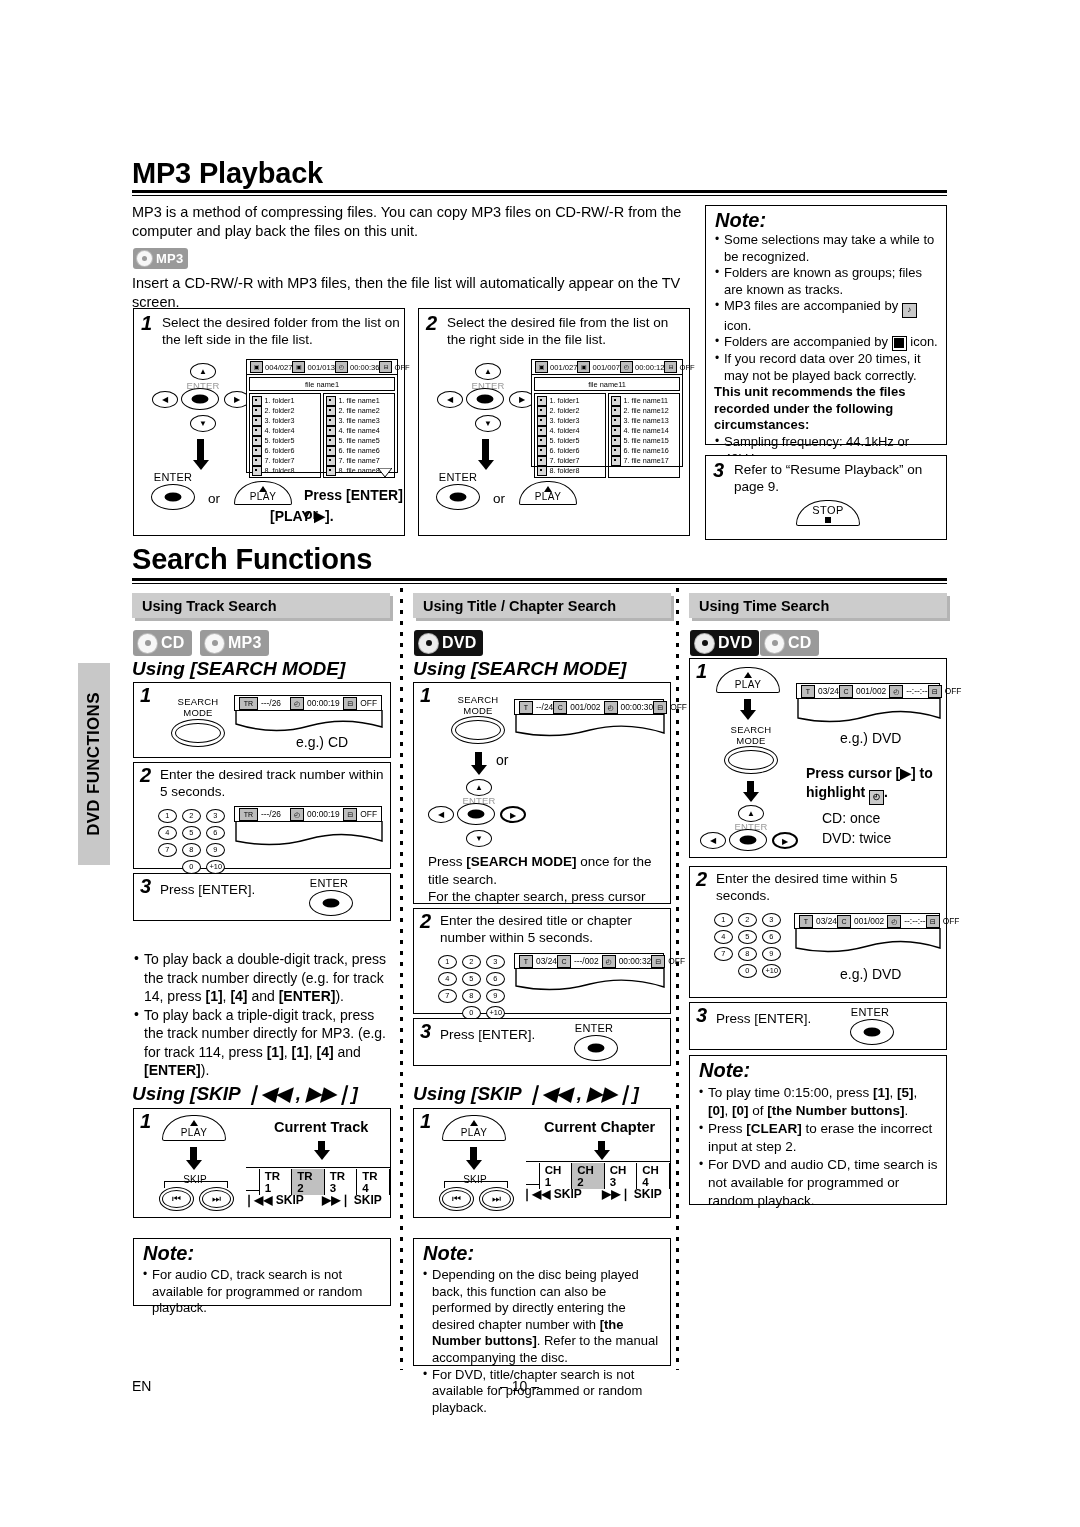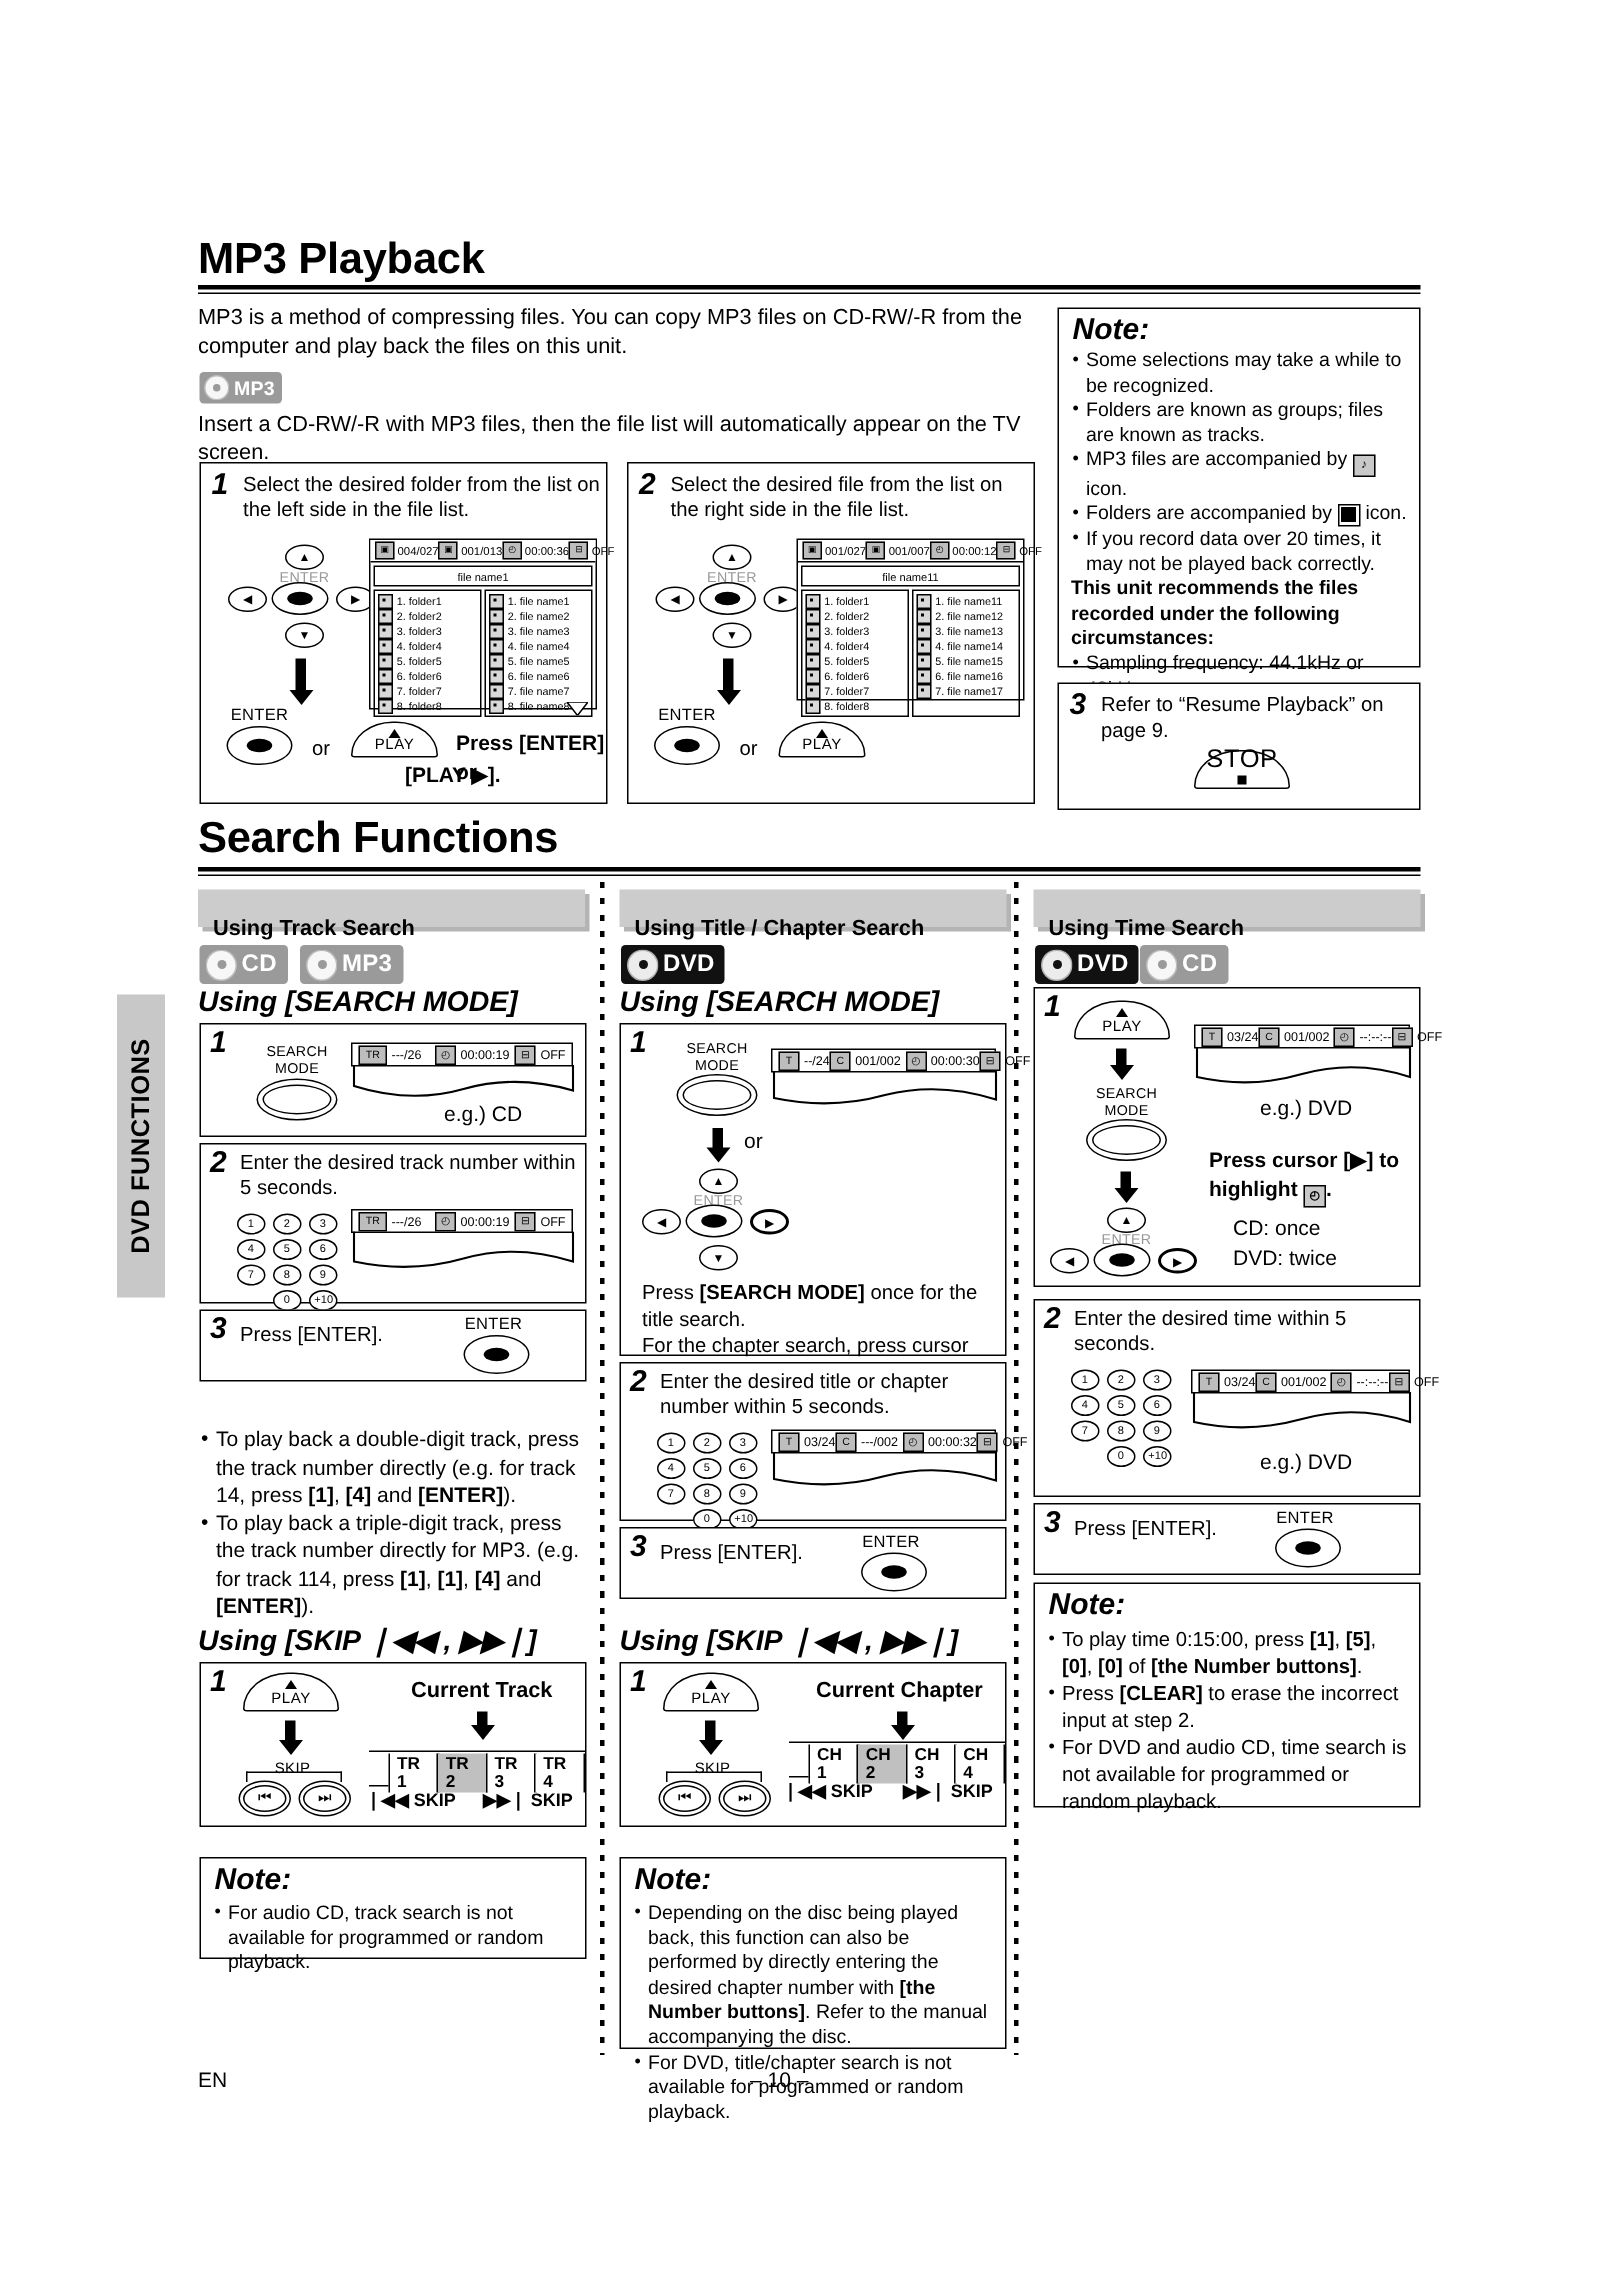--- a/index.html
+++ b/index.html
@@ -25,21 +25,21 @@
   .h1{
     position:absolute;font-weight:bold;font-size:29px;letter-spacing:-.2px;
   }
   .h1rule{position:absolute;border-top:3px solid #000;border-bottom:1px solid #000;height:2px;}
 
   .secbar{
     position:absolute;background:#cccccc;height:25px;
     box-shadow:3px 3px 0 #b4b4b4;
   }
   .secbar span{
-    position:absolute;left:10px;top:18px;font-weight:bold;font-size:14.5px;
+    position:absolute;left:10px;top:5px;font-weight:bold;font-size:14.5px;
   }
 
   .ital{position:absolute;font-style:italic;font-weight:bold;font-size:19px;text-align:right;}
 
   
   .txt{position:absolute;font-size:14.5px;line-height:19px;}
   .b{font-weight:bold;}
 
   
   .badge{
@@ -457,21 +457,21 @@
       <li class="plain b">This unit recommends the files recorded under the following circumstances:</li>
       <li><span>Sampling frequency: 44.1kHz or 48kHz.</span></li>
       <li><span>Constant bit rate: 32kbps ~ 320kbps.</span></li>
     </ul>
   </div>
 
   <div class="box" style="left:705px;top:455px;width:242px;height:85px;">
     <div class="stepnum" style="left:7px;top:3px;">3</div>
     <div class="txt" style="left:28px;top:5px;width:200px;font-size:13.5px;line-height:17px;">Refer to “Resume Playback” on page 9.</div>
     <div class="domekey" style="left:90px;top:44px;width:64px;height:26px;">
-      <div class="lbl" style="bottom:9px;font-size:17px;">STOP</div>
+      <div class="lbl" style="bottom:9px;font-size:11px;">STOP</div>
       <div style="position:absolute;left:50%;transform:translateX(-50%);bottom:2px;width:6px;height:6px;background:#000;"></div>
     </div>
   </div>
 
   <div class="h1" style="left:132px;top:543px;">Search Functions</div>
   <div class="h1rule" style="left:132px;top:578px;width:815px;"></div>
 
   <div class="dotsep" style="left:400px;top:588px;height:782px;"></div>
   <div class="dotsep" style="left:676px;top:588px;height:782px;"></div>
 

